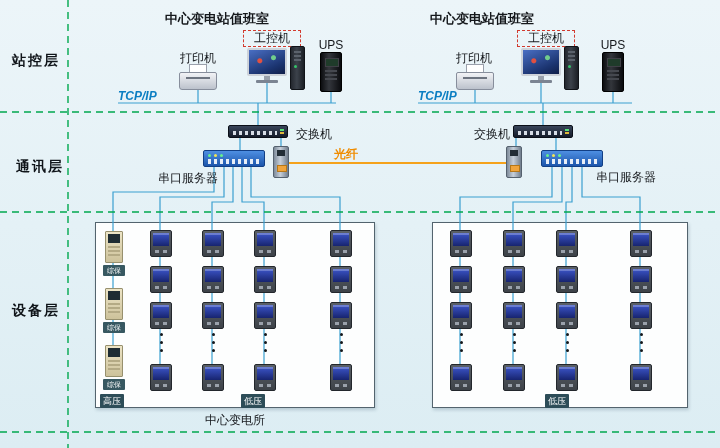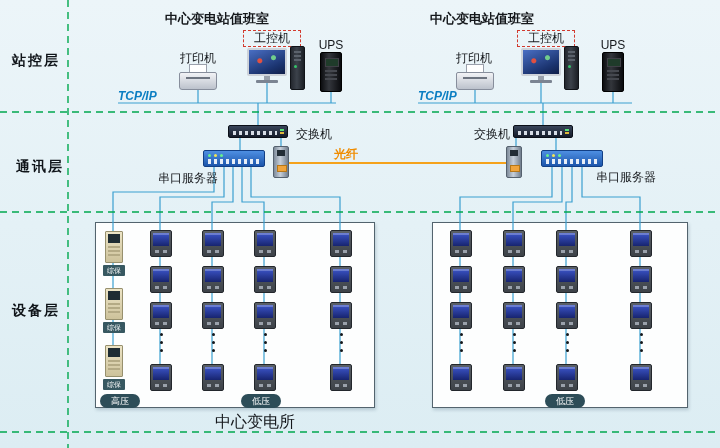--- a/index.html
+++ b/index.html
@@ -7,21 +7,21 @@
   body{font-family:"Liberation Sans","DejaVu Sans",sans-serif;background:#dfeef4}
   .diagram{position:relative;width:720px;height:448px;background:linear-gradient(180deg,#ecf5f9,#dcedf3);overflow:hidden}
   svg.lines{position:absolute;left:0;top:0;width:720px;height:448px;z-index:2;pointer-events:none}
   .blu{stroke:#3a9fd0;stroke-width:1.2;fill:none}
   .grn{stroke:#00a84f;stroke-width:1.4;stroke-dasharray:7 5;fill:none}
   .org{stroke:#f5a21b;stroke-width:2;fill:none}
 
   .panel{position:absolute;background:#fdfefe;border:1.5px solid #53646e;box-shadow:1px 2px 3px rgba(60,90,110,.25)}
   .lbl{position:absolute;z-index:3;color:#15181c;font-size:12px;white-space:nowrap}
   .title{font-weight:bold;font-size:13px;text-align:left}
-  .cap{font-size:16px;text-align:right}
+  .cap{font-size:12px;text-align:center}
   .layer-lbl{position:absolute;z-index:3;font-size:14px;font-weight:bold;letter-spacing:2px;text-align:center;color:#10151a}
   .net{color:#0b7ec2;font-weight:bold;font-size:12px;font-style:italic}
   .fiber-lbl{color:#f08c00;font-weight:bold;font-size:12px}
   .redbox{border:1px dashed #d23a2e;text-align:center;line-height:15px}
 
   
   .printer{position:absolute;width:38px;height:26px;z-index:3}
   .printer .pp{position:absolute;left:10px;top:0;width:18px;height:9px;background:#fff;border:1px solid #9aa0ac}
   .printer .pb{position:absolute;left:0;bottom:0;width:38px;height:18px;background:linear-gradient(#f2f3f6,#bcc2cc);border:1px solid #878e9c;border-radius:2px 2px 3px 3px}
   .printer .pb::after{content:"";position:absolute;left:6px;top:4px;right:6px;height:2px;background:#6d7480}
@@ -44,21 +44,21 @@
   .fconv{position:absolute;width:16px;height:32px;background:linear-gradient(90deg,#7e8b9a,#c6cfda 45%,#717e8d);border:1px solid #55616e;border-radius:2px;z-index:3}
   .fconv::before{content:"";position:absolute;left:3px;top:3px;right:3px;height:6px;background:#222d36}
   .fconv::after{content:"";position:absolute;left:3px;bottom:5px;width:8px;height:5px;background:#f0a43c;border:1px solid #b57718}
   .meter{position:absolute;width:22px;height:27px;background:linear-gradient(#5a6067,#3d4248);border:1px solid #23272c;border-radius:2px;z-index:3}
   .meter::before{content:"";position:absolute;left:2px;right:2px;top:2px;height:13px;background:linear-gradient(#3c55c8,#17246f);box-shadow:inset 0 2px 0 rgba(255,255,255,.25)}
   .meter::after{content:"";position:absolute;left:4px;bottom:3px;width:4px;height:3px;background:#9aa1ab;box-shadow:8px 0 0 #9aa1ab}
   .prot{position:absolute;width:18px;height:32px;background:linear-gradient(#ece4c6,#cdc29b);border:1px solid #97906e;border-radius:1px;z-index:3}
   .prot::before{content:"";position:absolute;left:2px;right:2px;top:2px;height:9px;background:#1e2c33}
   .prot::after{content:"";position:absolute;left:2px;right:2px;top:14px;height:10px;background:repeating-linear-gradient(180deg,#b4aa85 0 2px,rgba(0,0,0,0) 2px 4px)}
   .prot-lbl{position:absolute;width:22px;height:11px;background:#375861;color:#fff;font-size:7px;line-height:11px;text-align:center;z-index:3;border-radius:1px}
-  .vbadge{position:absolute;z-index:3;background:#2d4d58;color:#fff;font-size:9px;line-height:14px;height:14px;width:40px;text-align:center;border-radius:7px}
+  .vbadge{position:absolute;z-index:3;background:#2d4d58;color:#fff;font-size:9px;line-height:14px;height:14px;width:24px;text-align:center;border-radius:1px}
   .dots{position:absolute;z-index:3;display:flex;flex-direction:column;gap:5px;align-items:center;width:4px}
   .dots b{width:3px;height:3px;border-radius:50%;background:#14181c;display:block}
 </style>
 </head>
 <body>
 
 <div class="diagram">
 
   <div class="panel" id="left-panel" style="left:95px;top:222px;width:280px;height:186px">
     <div class="prot" style="left:9px;top:8px"></div>

